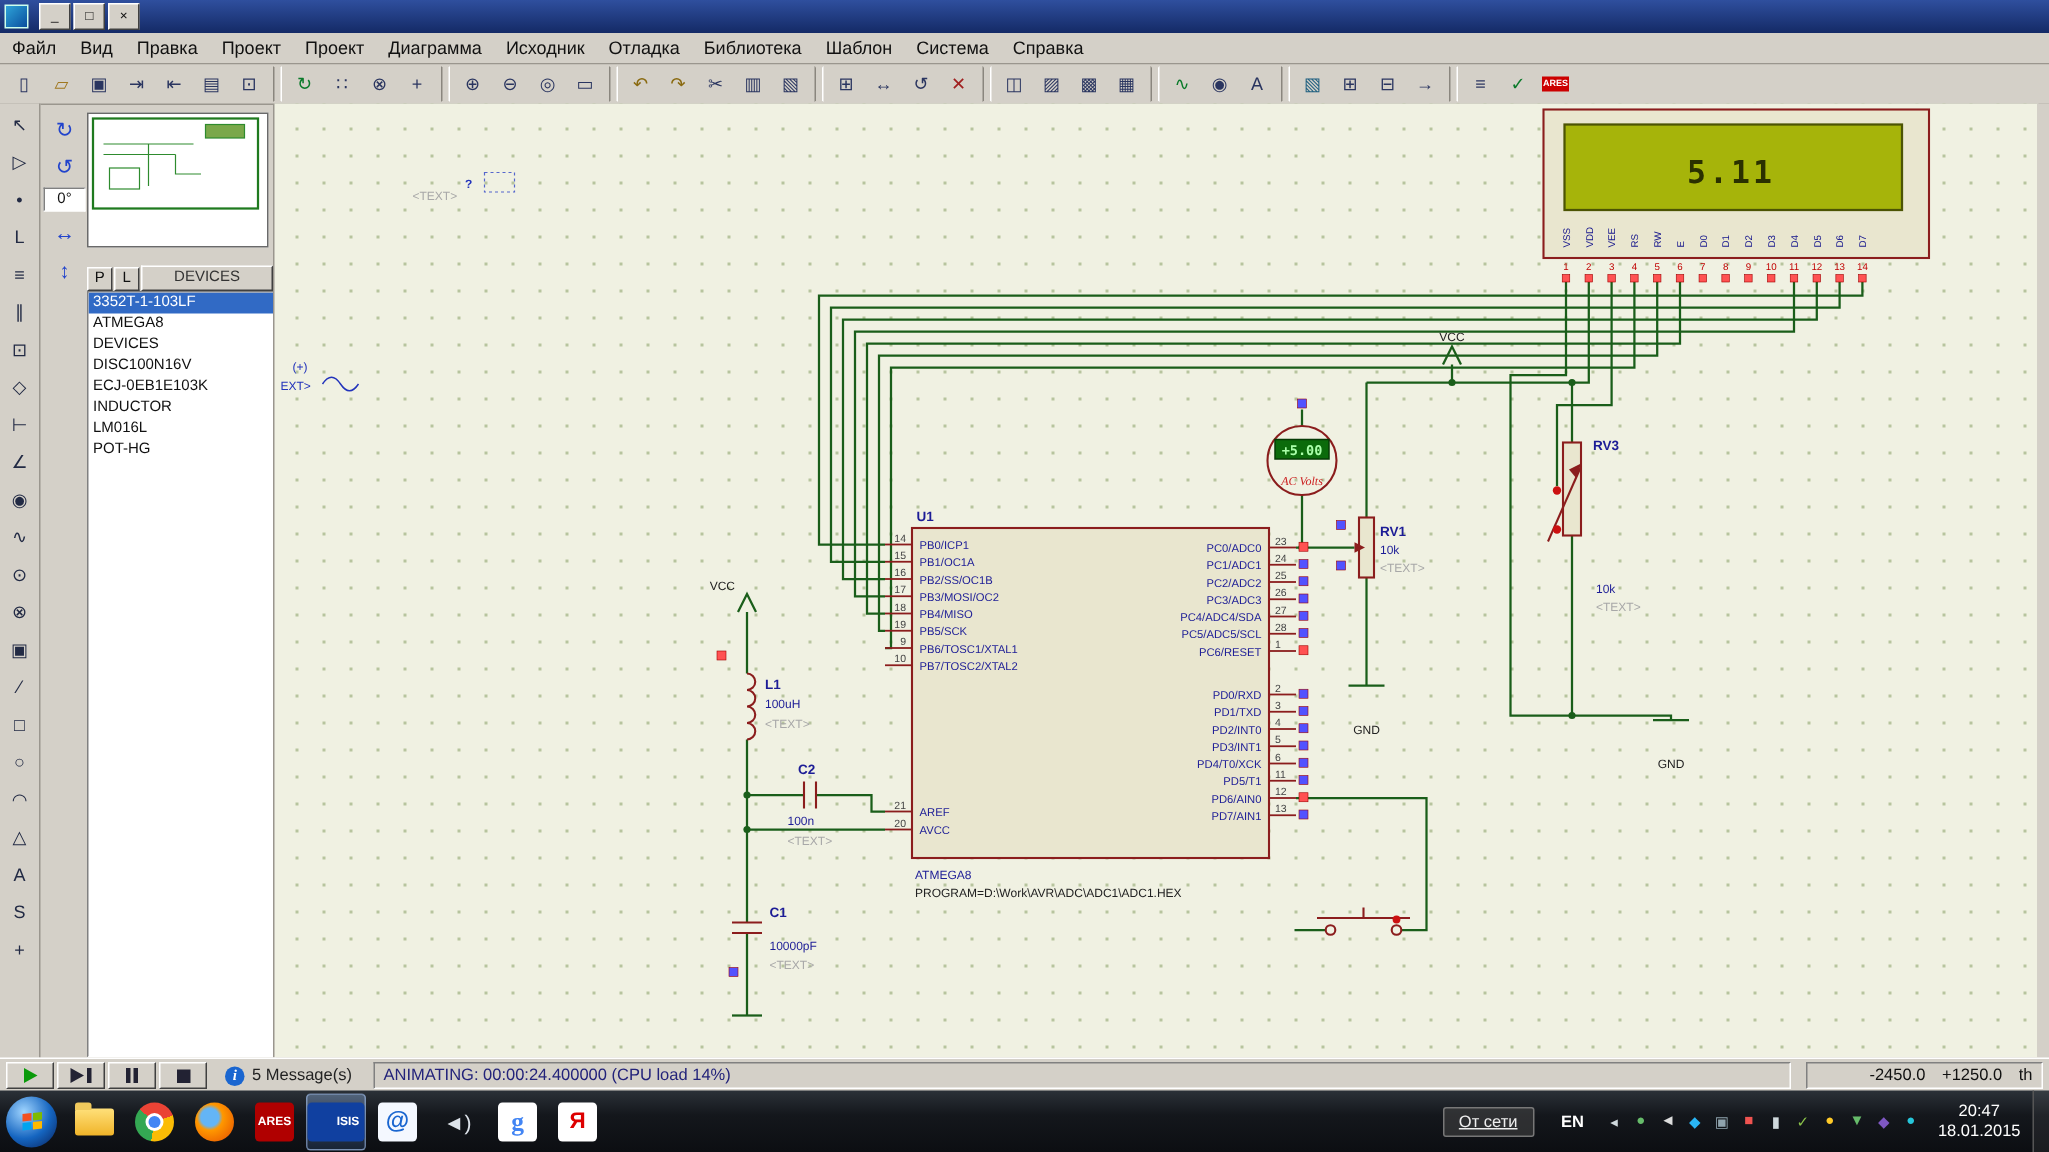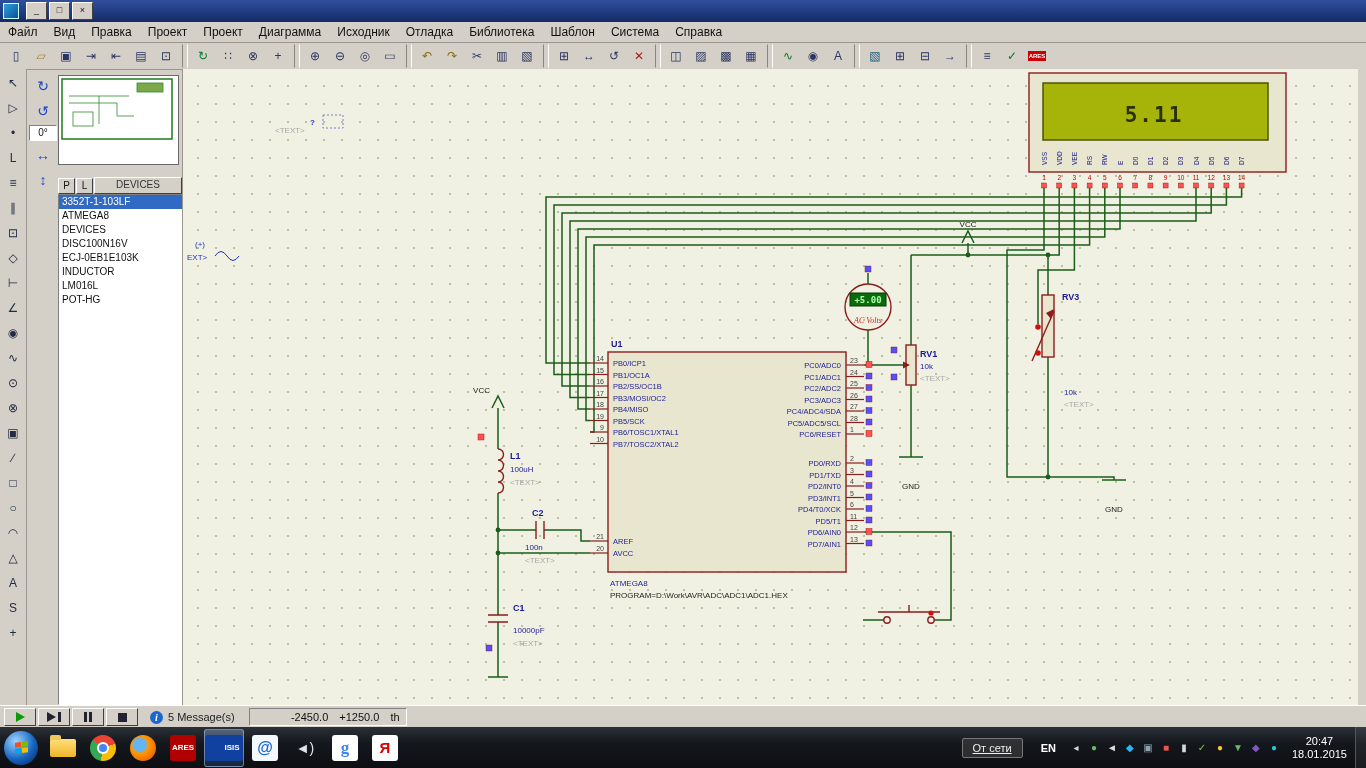--- a/index.html
+++ b/index.html
@@ -892,20 +892,21 @@
             <span class="bar"></span>
             <span class="bar"></span>
           </span>
         </div>
       <div class="sim-btn" data-name="stop-button">
           <span class="stopsq"></span>
         </div>
     </div>
     <span class="info-icon" data-name="info-icon">i</span>
     <span class="msg-text" data-name="message-count">5 Message(s)</span>
+    <div class="anim-box" data-name="simulation-status">ANIMATING: 00:00:24.400000 (CPU load 14%)</div>
     <div class="coord-box" data-name="coordinate-display">
       <span data-name="coord-x">-2450.0</span>
       <span data-name="coord-y">+1250.0</span>
       <span data-name="coord-units">th</span>
     </div>
   </div>
 </div>
 
 <div class="taskbar" data-name="taskbar">
   <div class="start-orb" data-name="start-button">

